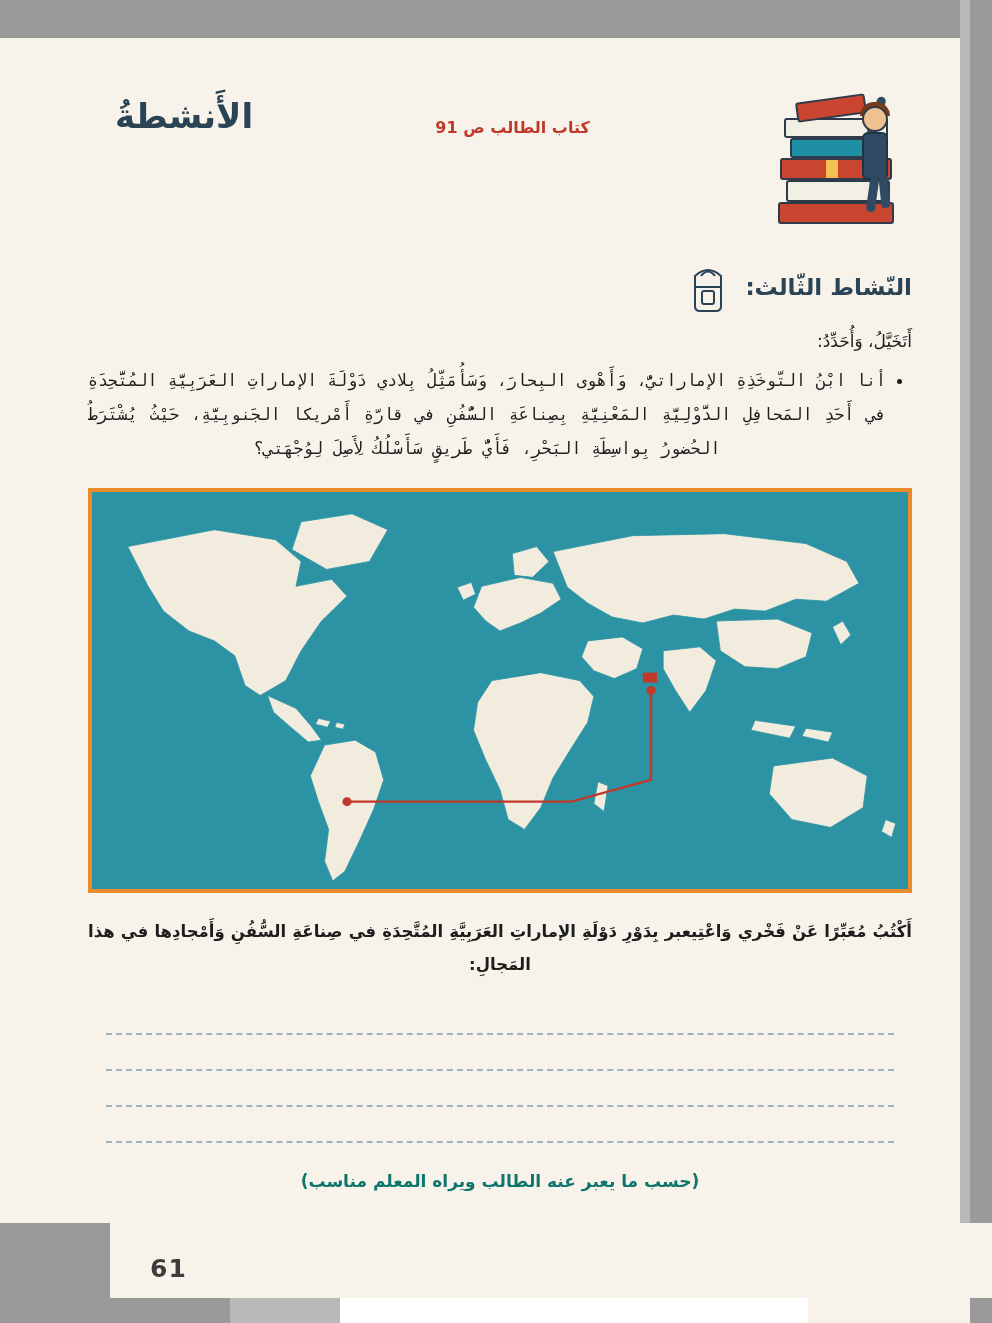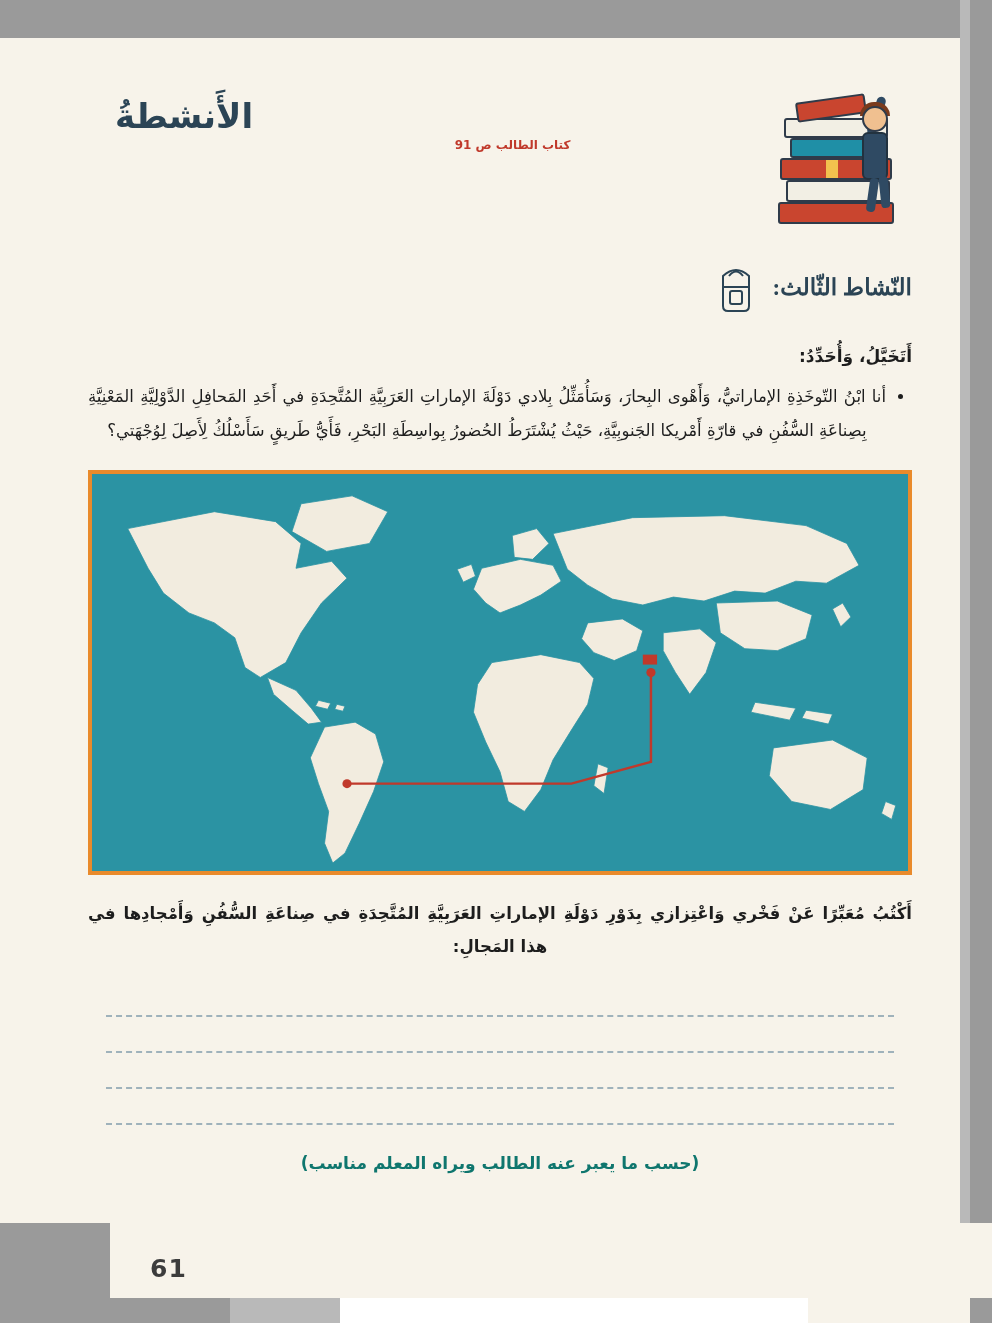--- a/index.html
+++ b/index.html
@@ -64,22 +64,22 @@
 
   .title-row {
     display: flex; align-items: flex-start; justify-content: space-between;
   }
   .main-title {
     font-size: 34px; color: #2b4455; font-weight: bold;
     margin-top: 36px; margin-left: 27px;
     font-family: "DejaVu Sans", sans-serif;
   }
   .book-ref {
-    color: #c0392b; font-size: 12px; font-weight: bold;
-    margin-top: 78px;
+    color: #c0392b; font-size: 16px; font-weight: bold;
+    margin-top: 58px;
   }
 
   
   .books {
     position: relative; width: 140px; height: 150px; margin-top: 24px;
   }
   .bk { position: absolute; border-radius: 3px; }
   .bk1 { left: 6px;  top: 118px; width: 116px; height: 22px; background: #c9452f; border:2px solid #2f3b4a;}
   .bk2 { left: 14px; top: 96px;  width: 104px; height: 22px; background: #f2efe4; border:2px solid #2f3b4a;}
   .bk3 { left: 8px;  top: 74px;  width: 112px; height: 22px; background: #c9452f; border:2px solid #2f3b4a;}
@@ -90,32 +90,32 @@
   .kid-head { position:absolute; left: 90px; top: 22px; width: 26px; height: 26px; border-radius:50%; background:#f0c090; border:2px solid #2f3b4a;}
   .kid-hair { position:absolute; left: 88px; top: 18px; width: 30px; height: 14px; border-radius: 14px 14px 0 0; background:#7a3b1d;}
   .kid-body { position:absolute; left: 90px; top: 48px; width: 26px; height: 48px; border-radius: 6px; background:#2f4a63; border:2px solid #22323f;}
   .kid-arm  { position:absolute; left: 100px; top: 12px; width: 9px; height: 40px; background:#2f4a63; transform: rotate(18deg); border-radius:5px;}
   .kid-leg  { position:absolute; left: 96px; top: 94px; width: 9px; height: 34px; background:#2f4a63; border-radius:4px; transform: rotate(8deg);}
   .kid-leg2 { position:absolute; left: 108px; top: 92px; width: 9px; height: 32px; background:#2f4a63; border-radius:4px; transform: rotate(-6deg);}
 
   
   .activity-head {
     display: flex; align-items: center; justify-content: flex-start;
-    gap: 14px; margin-top: 26px; font-family: Liberation Serif, serif;
+    gap: 14px; margin-top: 26px;
   }
   .activity-title {
     font-size: 23px; font-weight: bold; color: #2b4455;
   }
   .bag-icon { width: 46px; height: 54px; position: relative; }
 
   .subhead {
-    margin-top: 32px; font-size: 17px; font-weight: bold; color: #1d1d1d;
-  }
-
-  ul.prompt { margin: 14px 0 0 0; padding: 0 26px 0 0; }
+    margin-top: 17px; font-size: 17px; font-weight: normal; color: #1d1d1d;
+  }
+
+  ul.prompt { margin: 14px 0 0 0; padding: 0 26px 0 0; font-family: Liberation Mono, monospace; }
   ul.prompt li {
     font-size: 16.5px; color: #1d1d1d; line-height: 2.05;
     text-align: justify; text-align-last: center;
   }
   ul.prompt li::marker { color: #1d1d1d; }
 
   
   .map-wrap {
     margin-top: 22px;
     border: 4px solid #e98a2b;
@@ -247,21 +247,21 @@
 
         <g>
           <polyline points="548,200 548,290 470,312 250,312" fill="none" stroke="#c0392b" stroke-width="2.4"></polyline>
           <circle cx="548" cy="200" r="4.5" fill="#c0392b"></circle>
           <circle cx="250" cy="312" r="4.5" fill="#c0392b"></circle>
           <rect x="540" y="182" width="14" height="10" fill="#c0392b"></rect>
         </g>
       </svg>
     </div>
 
-    <div class="write-prompt">أَكْتُبُ مُعَبِّرًا عَنْ فَخْري وَاعْتِزازي بِدَوْرِ دَوْلَةِ الإماراتِ العَرَبِيَّةِ المُتَّحِدَةِ في صِناعَةِ السُّفُنِ وَأَمْجادِها في هذا المَجالِ:</div>
+    <div class="write-prompt">أَكْتُبُ مُعَبِّرًا عَنْ فَخْري وَاعْتِيعبر بِدَوْرِ دَوْلَةِ الإماراتِ العَرَبِيَّةِ المُتَّحِدَةِ في صِناعَةِ السُّفُنِ وَأَمْجادِها في هذا المَجالِ:</div>
 
     <div class="lines">
       <div class="dline"></div>
       <div class="dline"></div>
       <div class="dline"></div>
       <div class="dline"></div>
     </div>
 
     <div class="answer-note">(حسب ما يعبر عنه الطالب ويراه المعلم مناسب)</div>
   </div>

